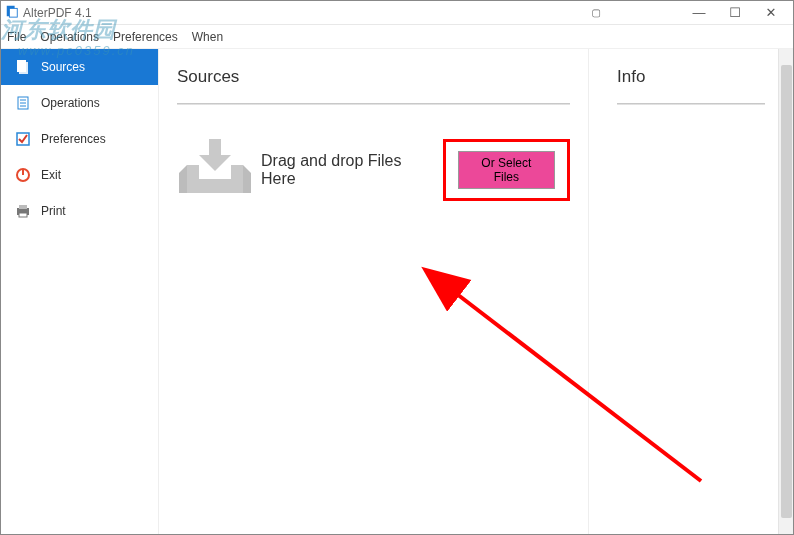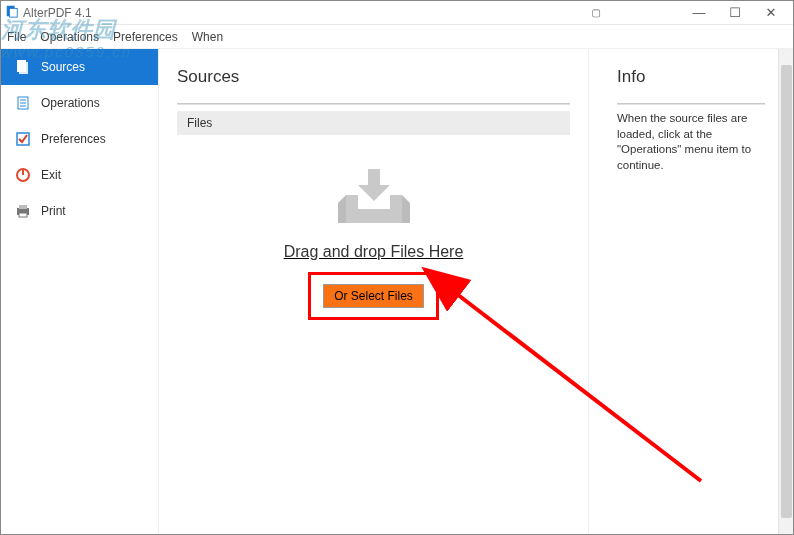--- a/index.html
+++ b/index.html
@@ -13,31 +13,31 @@
     .menubar div { cursor: pointer; }
     .main { display: flex; height: calc(535px - 48px); }
     .sidebar { width: 158px; background: #fff; border-right: 1px solid #eee; display: flex; flex-direction: column; }
     .side-item { display: flex; align-items: center; padding: 10px 14px; gap: 10px; font-size: 12px; color: #333; cursor: pointer; }
     .side-item.active { background: #1978d4; color: #fff; }
     .side-icon { width: 16px; height: 16px; display: flex; align-items: center; justify-content: center; }
     .content { flex: 1; padding: 18px 18px; position: relative; }
     .section-title { font-size: 17px; font-weight: 400; color: #333; margin-bottom: 16px; }
     .divider { height: 2px; background: linear-gradient(to bottom, #bbb, #eee); margin-bottom: 6px; }
     .files-head { background: #ececec; padding: 5px 10px; font-size: 12px; color: #333; }
-    .dropzone { display: flex; flex-direction: column; align-items: center; margin-top: 30px; gap: 8px; text-decoration: underline; }
+    .dropzone { display: flex; flex-direction: row; align-items: center; margin-top: 30px; gap: 8px; }
     .drop-label { font-size: 16px; color: #333; margin-top: 4px; }
     .select-btn-wrap { border: 3px solid #ff0000; padding: 9px 12px; margin-top: 3px; }
-    .select-btn { background: #f97316; border: 1px solid #999; font-size: 12px; padding: 4px 10px; cursor: pointer; }
+    .select-btn { background: #ec4899; border: 1px solid #999; font-size: 12px; padding: 4px 10px; cursor: pointer; }
     .info-panel { width: 205px; padding: 18px 28px; font-size: 11.5px; color: #333; border-left: 1px solid #eee; }
     .info-title { font-size: 17px; font-weight: 400; margin-bottom: 16px; }
     .info-p { margin-bottom: 14px; line-height: 1.35; }
     .scrollbar-v { position: absolute; right: 0; top: 48px; bottom: 0; width: 15px; background: #f2f2f2; border-left: 1px solid #e4e4e4; }
     .scroll-thumb { position: absolute; left: 2px; top: 16px; bottom: 16px; width: 11px; background: #cfcfcf; border-radius: 2px; }
     .watermark { position: absolute; top: 14px; left: 0; font-size: 22px; font-weight: bold; color: rgba(56,145,183,0.44); font-style: italic; pointer-events: none; letter-spacing: 1px; }
-    .watermark-sub { display:block; font-size: 15px; font-weight: normal; color: rgba(56,145,183,0.5); margin-top: -2px; letter-spacing: 2px; font-style: italic; }
+    .watermark-sub { display:block; font-size: 13px; font-weight: normal; color: rgba(56,145,183,0.5); margin-top: -2px; letter-spacing: 2px; font-style: italic; margin-left: 17px; }
     .arrow-overlay { position: absolute; left: 0; top: 0; pointer-events: none; }
     .app-icon-svg { width: 14px; height: 14px; }
   </style>
 </head>
 <body>
 
 <div class="titlebar">
   <span>
     <svg class="app-icon-svg" viewBox="0 0 16 16">
         <rect x="2" y="2" width="9" height="12" fill="#1978d4"></rect>
@@ -108,41 +108,39 @@
             <rect x="4" y="10" width="8" height="4" fill="#fff" stroke="#777"></rect>
           </svg>
       </span>
       <span>Print</span>
     </div>
   </div>
 
   <div class="content">
     <div class="section-title">Sources</div>
     <div class="divider"></div>
-    <div class="files-head">Files</div>
     <div class="dropzone">
       <span>
         <svg width="76" height="62" viewBox="0 0 76 62">
           <path d="M10 30 L10 58 L66 58 L66 30 L54 30 L54 44 L22 44 L22 30 Z" fill="#c9c9c9"></path>
           <path d="M10 30 L2 38 L2 58 L10 58 Z" fill="#bcbcbc"></path>
           <path d="M66 30 L74 38 L74 58 L66 58 Z" fill="#bcbcbc"></path>
           <path d="M32 4 L32 20 L22 20 L38 36 L54 20 L44 20 L44 4 Z" fill="#c9c9c9"></path>
         </svg>
       </span>
       <div class="drop-label">Drag and drop Files Here</div>
       <div class="select-btn-wrap">
         <button class="select-btn">Or Select Files</button>
       </div>
     </div>
   </div>
 
   <div class="info-panel">
     <div class="info-title">Info</div>
     <div class="divider"></div>
-    <p class="info-p">When the source files are loaded, click at the "Operations" menu item to continue.</p>
   </div>
 </div>
 
 <div class="scrollbar-v">
   <div class="scroll-thumb"></div>
 </div>
 
 <svg class="arrow-overlay" width="794" height="535">
   <defs>
     <marker id="ah" markerWidth="12" markerHeight="12" refX="2" refY="5" orient="auto">

